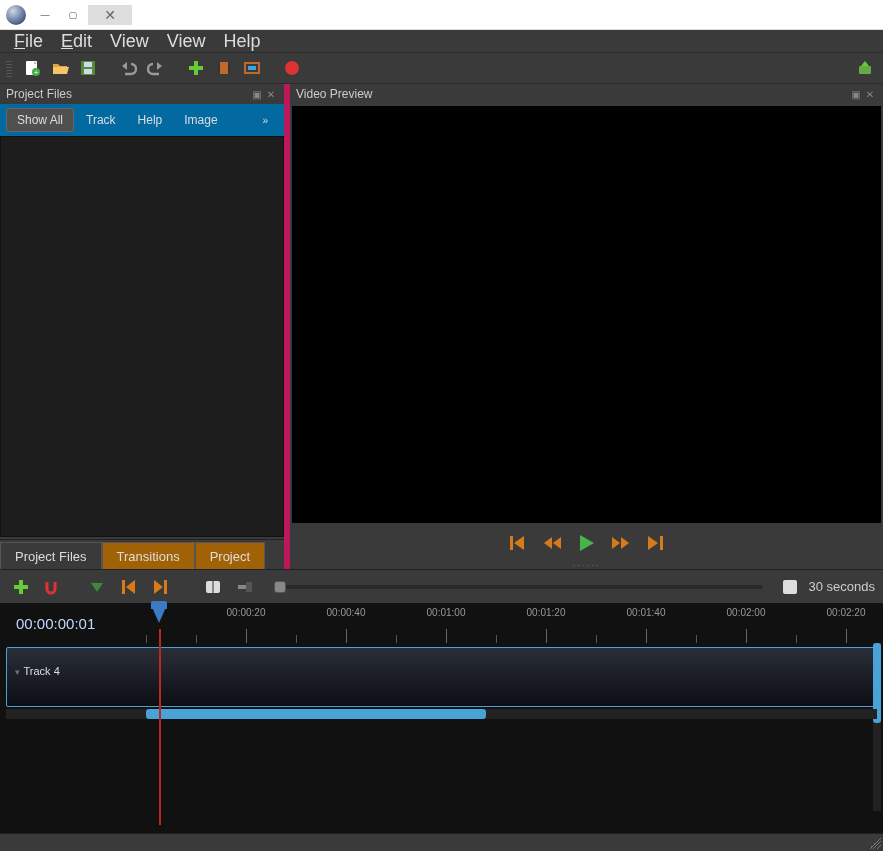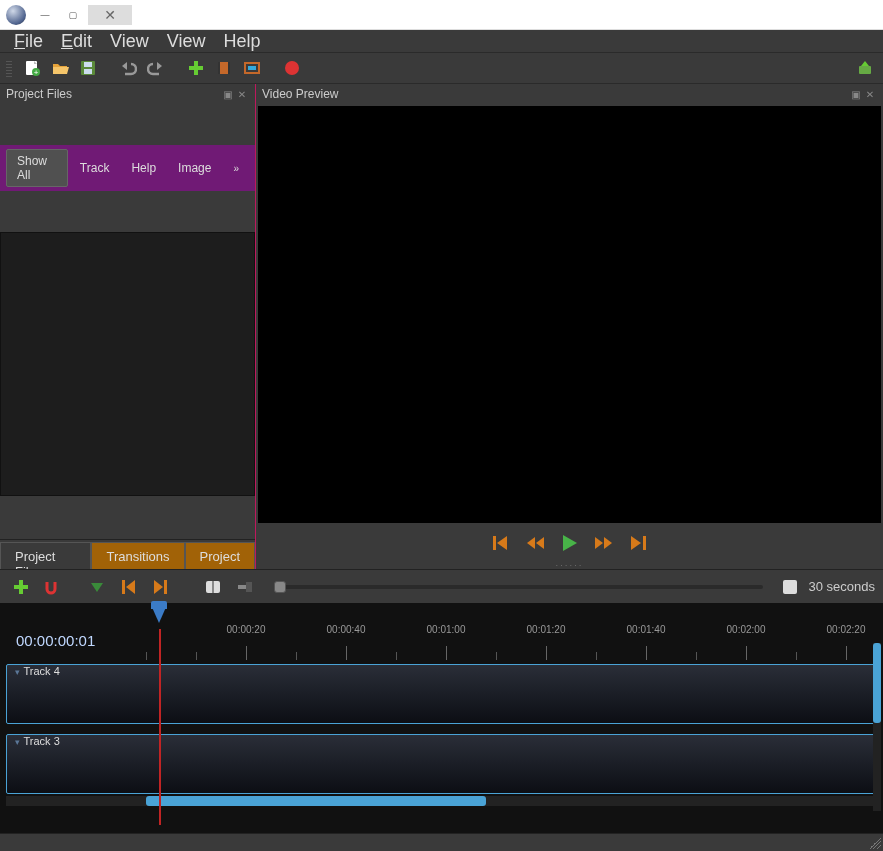--- a/index.html
+++ b/index.html
@@ -21,28 +21,28 @@
 
 
 .toolbar { height:32px; background:#3a3a3a; display:flex; align-items:center; padding:0 6px; gap:4px; border-top:1px solid #2a2a2a;border-bottom:1px solid #2a2a2a;}
 .tbgrip { width:6px;height:18px;background:repeating-linear-gradient(0deg,#555 0 1px,transparent 1px 3px);margin-right:4px;}
 .tbbtn { width:24px;height:24px;display:flex;align-items:center;justify-content:center;border-radius:2px;}
 .tbspacer { flex:1; }
 
 
 .workspace { display:flex; height:485px; }
 .panel { display:flex; flex-direction:column; background:#3a3a3a; }
-.panel.left { width:256px; border-right:1px solid #be185d;gap:41px;}
+.panel.left { width:290px; border-right:6px solid #be185d;}
 .panel.right { flex:1; }
 .panel-header { height:20px; display:flex; align-items:center; padding:0 6px; color:#ccc; font-size:12px; background:#3a3a3a;}
 .panel-header .gap { flex:1; }
 .phbtn { width:14px;height:14px;color:#888;font-size:10px;display:flex;align-items:center;justify-content:center;}
 
 
-.filterbar { display:flex; align-items:center; padding:4px 6px; gap:2px; background:#701a75;}
+.filterbar { display:flex; align-items:center; padding:4px 6px; gap:2px; background:#0369a1;}
 .ftab { color:#ddd; font-size:12px; padding:4px 10px; border-radius:2px;}
 .ftab.active { background:#505050; border:1px solid #666;}
 .ftab.more { margin-left:auto; font-size:10px;}
 
 .filelist { flex:1; background:#1d1d1d; border:1px solid #111;}
 
 
 .lowertabs { display:flex; height:30px; background:#3a3a3a; border-top:1px solid #222;}
 .ltab { color:#ddd; font-size:13px; padding:6px 14px; border:1px solid #555; border-bottom:none; background:#a16207; margin-top:2px;}
 .ltab.active { background:#3a3a3a; }
@@ -57,36 +57,36 @@
 
 
 .tl-toolbar { height:34px; background:#3a3a3a; display:flex; align-items:center; padding:0 8px; gap:6px; border-top:1px solid #222;}
 .tlbtn { width:26px;height:24px;display:flex;align-items:center;justify-content:center;}
 .tlslider { flex:1; height:4px; background:#2a2a2a; border-radius:2px; margin:0 10px; position:relative;}
 .tlslider .thumb { position:absolute; left:0; top:-4px; width:12px;height:12px;background:#888;border-radius:3px;border:1px solid #555;}
 .zoomlbl { color:#ccc; font-size:13px; margin-left:6px;}
 .zoomico { width:14px;height:14px;background:#ddd;border-radius:2px;margin-left:4px;}
 
 
-.timeline { flex:1; background:#111; display:flex; flex-direction:column; padding:4px 6px 10px 6px; position:relative;justify-content:center;}
+.timeline { flex:1; background:#111; display:flex; flex-direction:column; padding:4px 6px 10px 6px; position:relative;}
 .ruler { height:36px; display:flex; position:relative; margin-left:0;}
 .ruler .curtime { width:140px; color:#c0d8ff; font-size:15px; padding:8px 0 0 10px;}
 .ruler .ticks { flex:1; position:relative; color:#888; font-size:10px; overflow:hidden;}
 .tick { position:absolute; top:0; height:100%; }
 .tick .lbl { font-size:10px; color:#999; position:absolute; top:0; transform:translateX(-50%);}
 .tick .major { position:absolute; bottom:0; width:1px; height:14px; background:#666;}
 .tick .minor { position:absolute; bottom:0; width:1px; height:8px; background:#555;}
 
 .playhead { position:absolute; top:2px; left:156px; width:1px; height:100%; z-index:5;}
 .playhead .line { position:absolute;top:24px;bottom:10px;left:3px;width:2px;background:#c02424;}
 .playhead .head { width:0;height:0;border-left:8px solid transparent;border-right:8px solid transparent;border-top:18px solid #3b7bc6;margin-left:-5px;}
 .playhead .headtop {position:absolute;top:-4px;left:-5px;width:16px;height:8px;background:#3b7bc6;border-radius:2px 2px 0 0;}
 
 .tracks { display:flex; flex-direction:column; gap:10px; margin-top:4px;}
-.track { height:60px; background:linear-gradient(#2a2e38,#0c0e14); border:1px solid #4aa3d6; border-radius:2px; position:relative; color:#ddd; font-size:11px; padding:0 8px;}
+.track { height:60px; background:linear-gradient(#2a2e38,#0c0e14); border:1px solid #4aa3d6; border-radius:2px; position:relative; color:#ddd; font-size:11px; padding:17px 8px;}
 .track .chev { color:#5b7798; font-size:9px; margin-right:4px;}
 
 .tl-scroll-v { position:absolute; top:40px; bottom:22px; right:2px; width:8px; background:#222;}
 .tl-scroll-v .vthumb { position:absolute;top:0;width:100%;height:80px;background:#4aa3d6;border-radius:3px;}
 .tl-scroll-h { height:10px; background:#222; margin-top:2px; position:relative;}
 .tl-scroll-h .hthumb { position:absolute; left:140px; width:340px; height:100%; background:#4aa3d6; border-radius:3px;}
 
 
 .status { height:18px; background:#3a3a3a; border-top:1px solid #222; position:relative;}
 .status .grip { position:absolute; right:2px; bottom:2px; width:12px;height:12px;
@@ -366,23 +366,20 @@
     <div class="playhead">
       <div class="headtop"></div>
         <div class="head"></div>
         <div class="line"></div>
     </div>
 
     <div class="tracks">
       <div class="track">
         <span class="chev">▾</span><span>Track 4</span>
       </div>
-      <div class="track">
-        <span class="chev">▾</span><span>Track 3</span>
-      </div>
     </div>
 
     <div class="tl-scroll-v">
         <div class="vthumb"></div>
       </div>
     <div class="tl-scroll-h">
         <div class="hthumb"></div>
       </div>
   </div>
 

